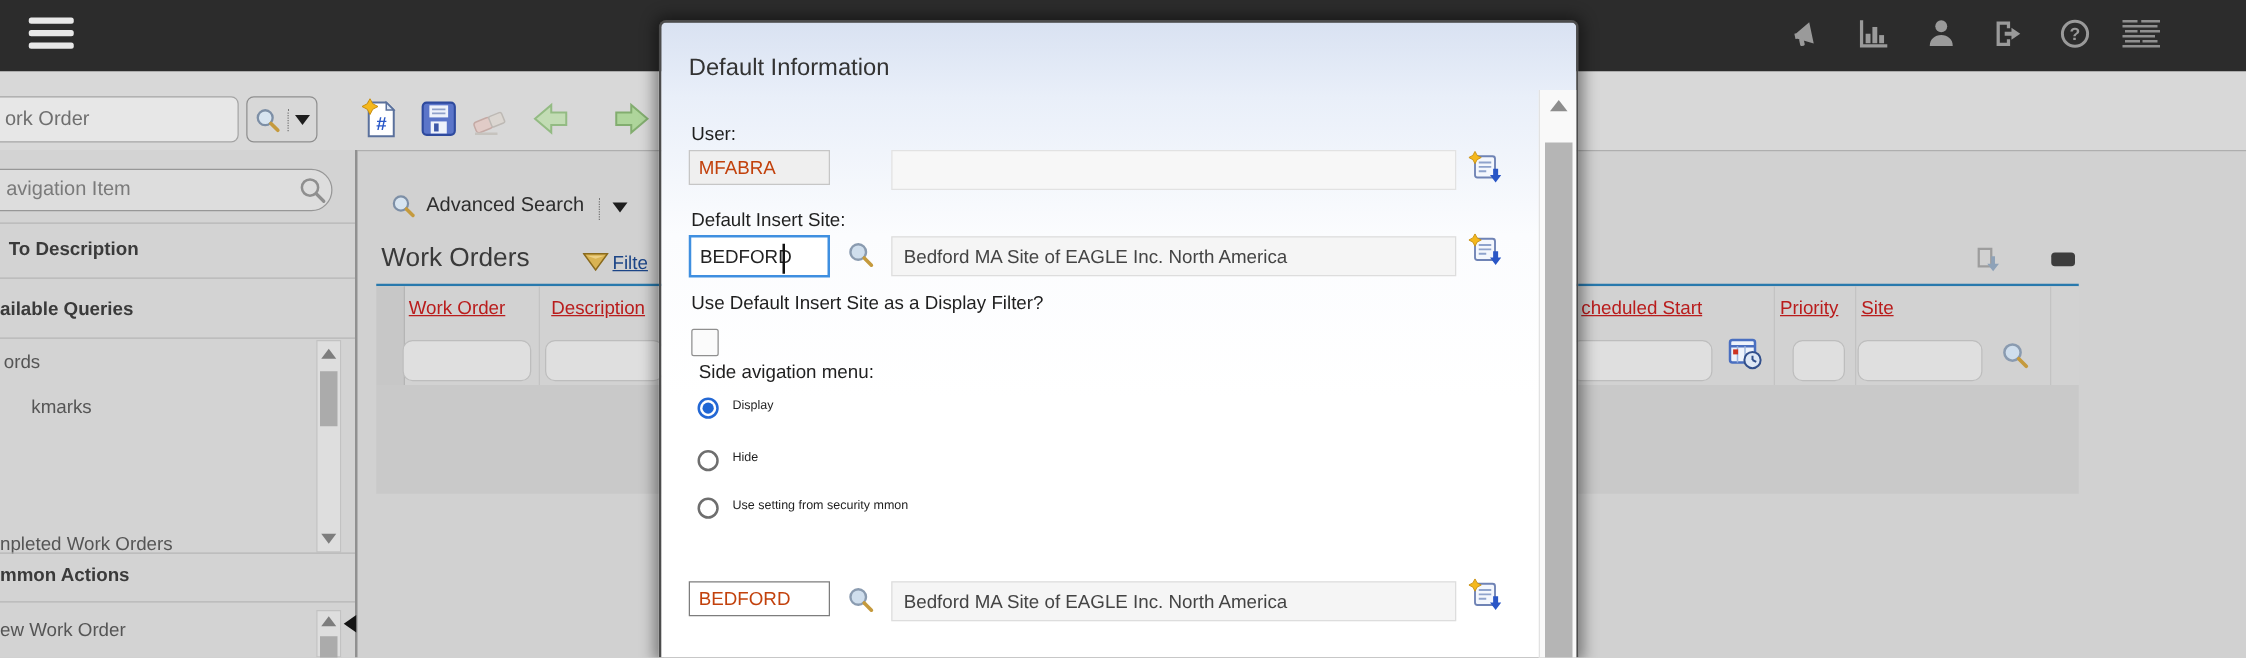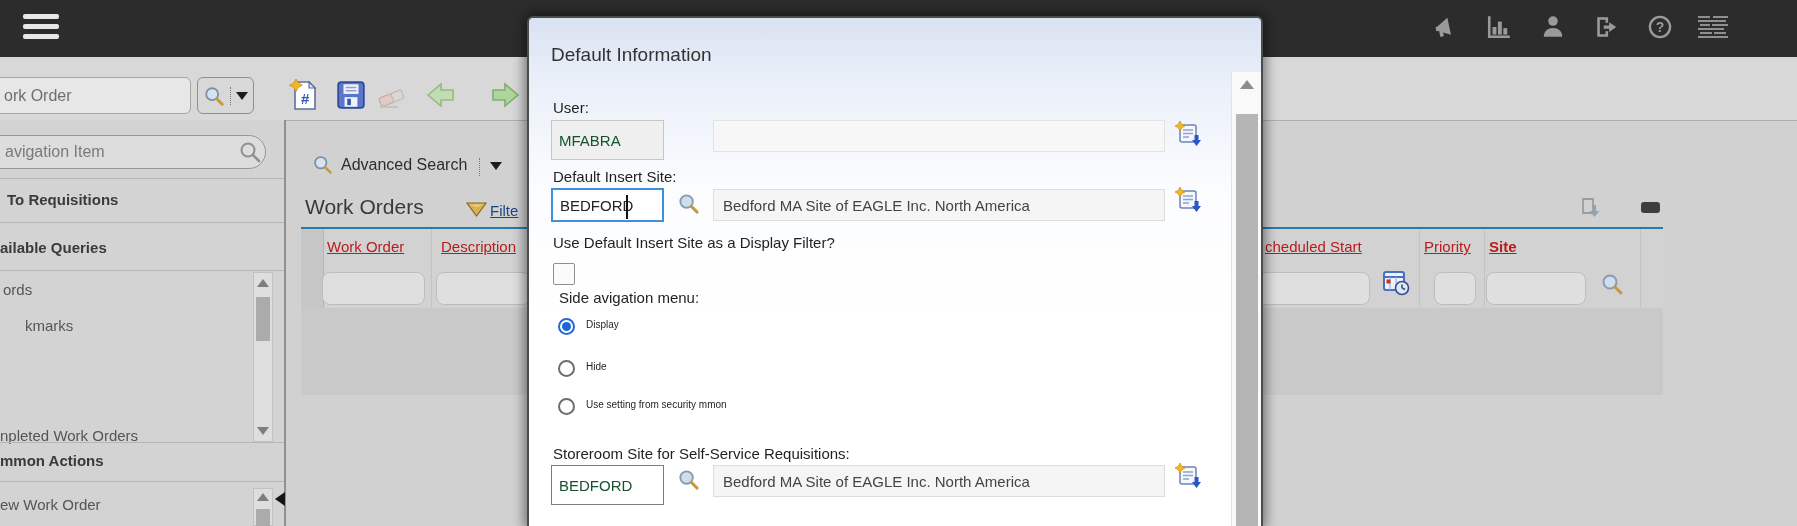--- a/index.html
+++ b/index.html
@@ -63,38 +63,38 @@
   .wo-heading{left:305px;top:195px;font-size:21px;color:#3a3a3a;}
   .funnel{left:466px;top:202px;cursor:pointer;}
   .filter-link{left:490px;top:202px;font-size:15px;color:#1c4587;text-decoration:underline;cursor:pointer;}
   .export-ico{left:1579px;top:197px;cursor:pointer;}
   .minimize-dash{left:1641px;top:202px;width:19px;height:11px;background:#3d3d3d;border-radius:3px;cursor:pointer;}
   .table-accent{left:301px;top:227px;width:1362px;height:2px;background:#2879ad;}
   .thead-bg{left:301px;top:229px;width:1362px;height:79px;background:#d2d2d2;}
   .tsel-col{left:301px;top:229px;width:23px;height:79px;background:#c7c7c7;border-right:1px solid #b5b5b5;box-sizing:border-box;}
   .tcol-sep{top:229px;width:1px;height:79px;background:#c3c3c3;}
   .th{top:238px;font-size:15px;color:#b91c1c;text-decoration:underline;cursor:pointer;white-space:nowrap;}
-  .th-wo{left:327px;} .th-desc{left:441px;} .th-sched{left:1265px;} .th-pri{left:1424px;} .th-site{left:1489px;font-weight:bold;}
+  .th-wo{left:327px;} .th-desc{left:441px;} .th-sched{left:1265px;} .th-pri{left:1424px;} .th-site{left:1489px;}
   .frow-input{position:absolute;top:272px;height:33px;border:1px solid #bdbdbd;border-radius:8px;background:#dfdfdf;box-sizing:border-box;
     font-size:14px;padding:0 8px;font-family:"Liberation Sans",sans-serif;color:#333;}
   .f-wo{left:322px;width:103px;} .f-desc{left:436px;width:95px;} .f-sched{left:1256px;width:114px;}
   .f-pri{left:1434px;width:42px;} .f-site{left:1486px;width:100px;}
   .cal-ico{left:1382px;top:268px;cursor:pointer;}
   .site-mag{left:1600px;top:272px;}
   .tbody-empty{left:301px;top:308px;width:1362px;height:87px;background:#c9c9c9;}
 
   
   .modal{left:527px;top:16px;width:736px;height:510px;z-index:50;
     border:2px solid #4c4c4c;border-bottom:none;border-radius:6px 6px 0 0;box-sizing:border-box;
     background:linear-gradient(180deg,#d9e2f2 0,#e9eff9 60px,#fbfcfe 170px,#ffffff 300px);
     box-shadow:0 0 12px 3px rgba(0,0,0,.45);}
   .modal .abs{position:absolute;}
   .modal-title{left:22px;top:26px;font-size:19px;color:#333;}
   .m-label{font-size:15px;color:#1f1f1f;white-space:nowrap;}
-  .m-input-sm{left:22px;width:113px;height:40px;border:1px solid #c6c6c6;background:#efefef;color:#14532d;
+  .m-input-sm{left:22px;width:113px;height:28px;border:1px solid #c6c6c6;background:#efefef;color:#c2410c;
     font-size:15px;padding:0 7px;box-sizing:border-box;font-family:"Liberation Sans",sans-serif;}
   .m-input-lg{left:184px;width:452px;height:32px;border:1px solid #ddd;background:#f5f5f5;color:#444;
     font-size:15px;padding:0 9px;box-sizing:border-box;font-family:"Liberation Sans",sans-serif;}
   .m-mag{left:148px;}
   .m-detail{left:646px;cursor:pointer;}
   .focus-input{background:#fff;border:2px solid #3f8fe0;color:#222;}
   .text-caret{left:97px;top:177px;width:2px;height:24px;background:#111;}
   .m-checkbox{left:24px;top:245px;width:20px;height:20px;border:1px solid #8f8f8f;border-radius:2px;background:#fbfbfb;cursor:pointer;}
   .radio{width:17px;height:17px;border-radius:50%;box-sizing:border-box;cursor:pointer;}
   .radio-off{border:2px solid #6e6e6e;background:#fff;}
@@ -214,21 +214,21 @@
 
 <div class="abs sidebar">
   <input class="nav-filter" value="avigation Item" style="">
   <span class="nav-filter-mag">
     <svg width="24" height="24" viewBox="0 0 24 24">
         <circle cx="10" cy="10" r="6.5" fill="none" stroke="#8f8f8f" stroke-width="2"></circle>
         <line x1="15" y1="15" x2="21" y2="21" stroke="#8f8f8f" stroke-width="2.6" stroke-linecap="round"></line>
       </svg>
   </span>
   <div class="sb-div" style="top:58px;"></div>
-  <div class="sb-header" style="left:7px;top:71px;">To Requisitions</div>
+  <div class="sb-header" style="left:7px;top:71px;">To Description</div>
   <div class="sb-div" style="top:102px;"></div>
   <div class="sb-header" style="left:0;top:119px;">ailable Queries</div>
   <div class="sb-div" style="top:150px;"></div>
   <div class="sb-item" style="left:3px;top:161px;">ords</div>
   <div class="sb-item" style="left:0;top:197px;margin-left:25px;">kmarks</div>
   <div class="sb-item" style="left:0;top:307px;">npleted Work Orders</div>
   <div class="sb-scroll" style="top:152px;height:170px;">
     <span class="tri-up" style="top:6px;"></span>
     <span class="sb-thumb" style="top:24px;height:44px;"></span>
     <span class="tri-dn" style="bottom:6px;"></span>
@@ -351,21 +351,20 @@
   <div class="abs m-checkbox"></div>
 
   <div class="abs m-label" style="left:30px;top:271px;">Side avigation menu:</div>
   <div class="abs radio radio-on" style="left:29px;top:300px;"></div>
   <div class="abs radio-lbl" style="left:57px;top:301px;">Display</div>
   <div class="abs radio radio-off" style="left:29px;top:342px;"></div>
   <div class="abs radio-lbl" style="left:57px;top:343px;">Hide</div>
   <div class="abs radio radio-off" style="left:29px;top:380px;"></div>
   <div class="abs radio-lbl" style="left:57px;top:381px;">Use setting from security mmon</div>
 
-  <div class="abs m-label" style="left:24px;top:427px;">Storeroom Site for Self-Service Requisitions:</div>
   <input class="abs m-input-sm" style="top: 447px; background: rgb(255, 255, 255); border-color: rgb(125, 125, 125);" value="BEDFORD">
   <div class="abs m-mag" style="top:450px;">
     <svg width="23" height="23" viewBox="0 0 24 24">
         <circle cx="10" cy="10" r="6.5" fill="#cfdeed" stroke="#8a9bb0" stroke-width="2"></circle>
         <line x1="15" y1="15" x2="21" y2="21" stroke="#c59a3d" stroke-width="3" stroke-linecap="round"></line>
       </svg>
   </div>
   <input class="abs m-input-lg" style="top: 447px;" value="Bedford MA Site of EAGLE Inc. North America">
   <div class="abs m-detail" style="top:445px;">
     <svg width="26" height="26" viewBox="0 0 26 26">

